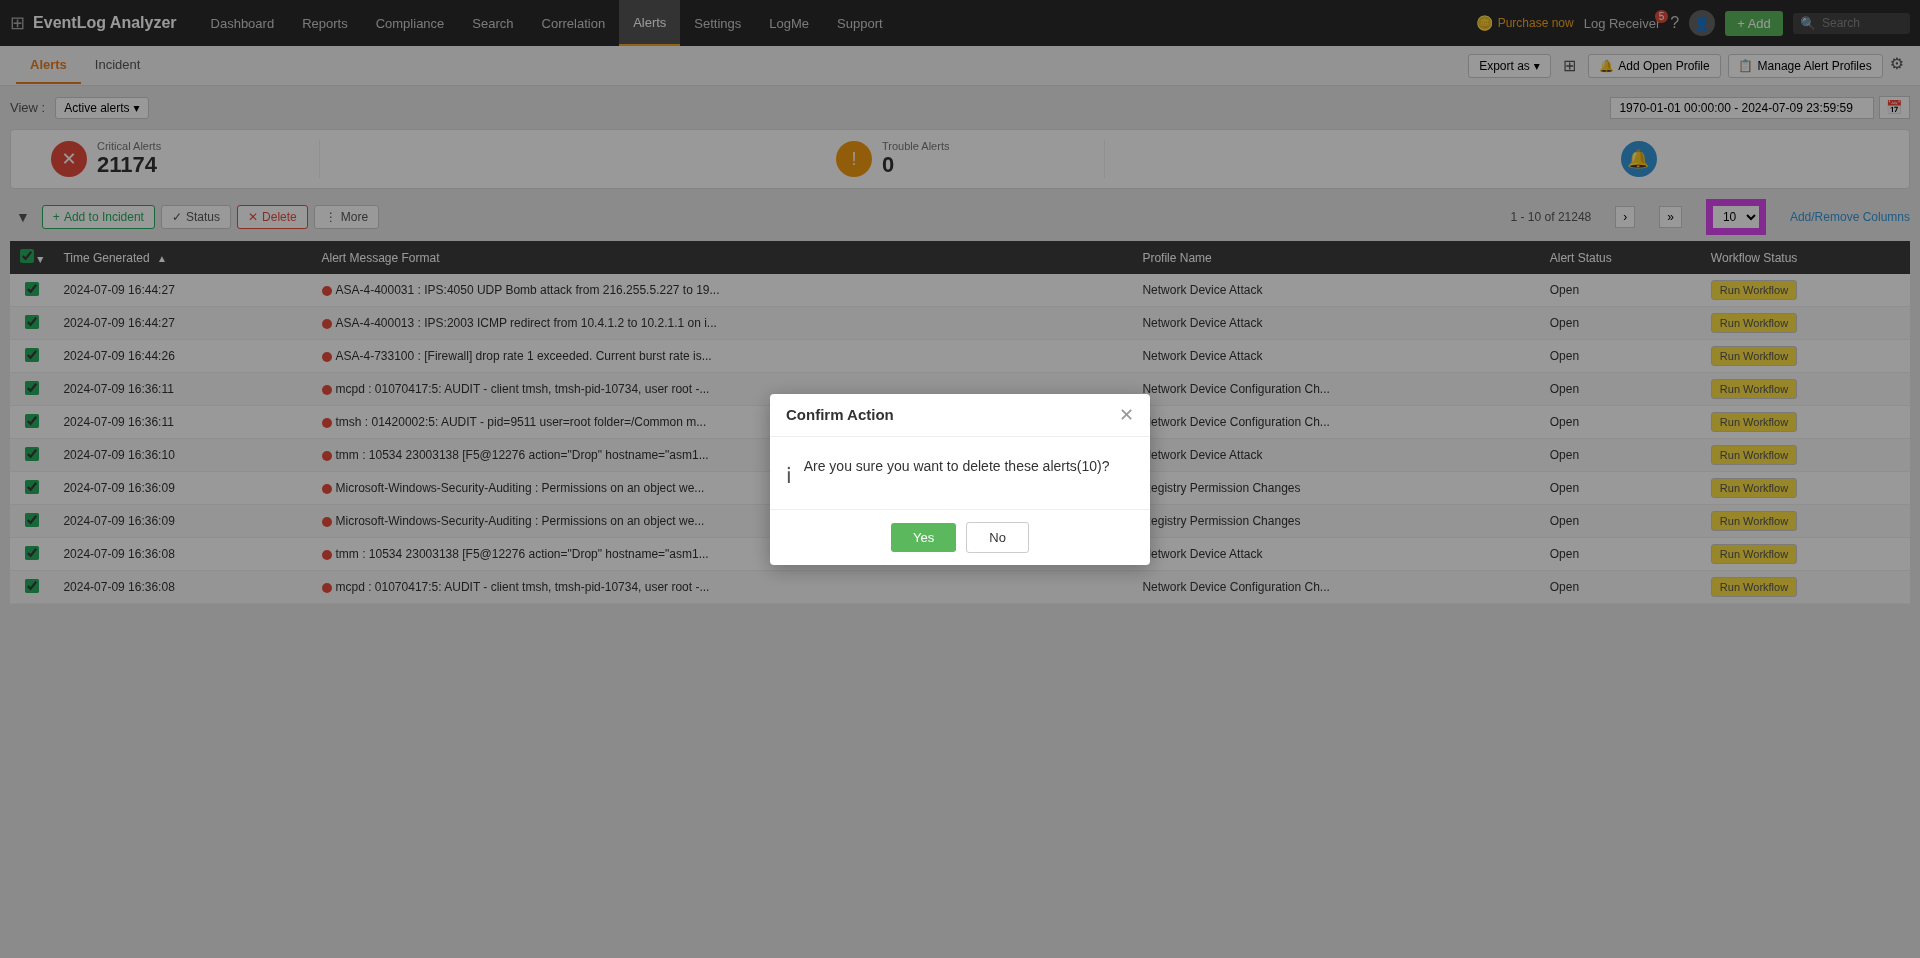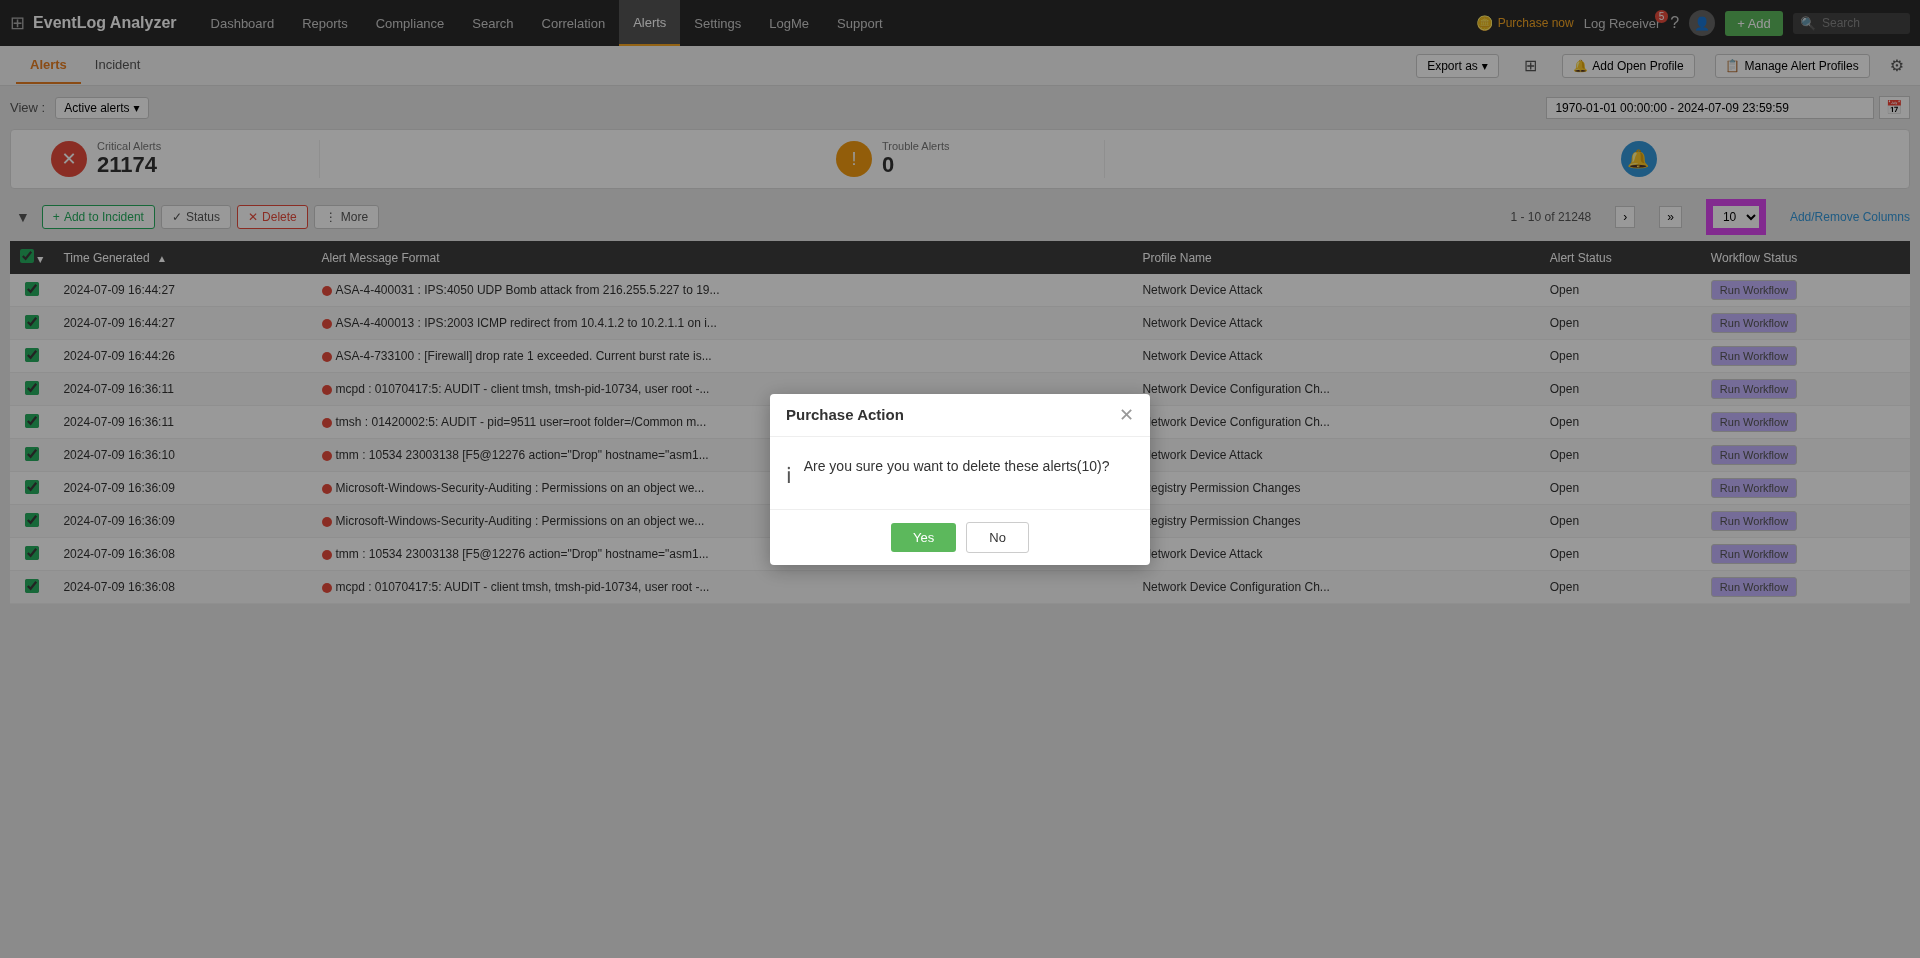--- a/index.html
+++ b/index.html
@@ -144,22 +144,22 @@
       border-bottom: 2px solid transparent;
     }
     .subnav-tab.active {
       color: #e67e22;
       border-bottom: 2px solid #e67e22;
       font-weight: bold;
     }
     .subnav-right {
       margin-left: auto;
       display: flex;
-      align-items: center;
-      gap: 20px;
+      align-items: flex-start;
+      gap: 7px;
     }
     .export-btn {
       background: white;
       border: 1px solid #ccc;
       padding: 4px 10px;
       border-radius: 3px;
       cursor: pointer;
       font-size: 12px;
       display: flex;
       align-items: center;
@@ -378,21 +378,21 @@
     .dot-red {
       display: inline-block;
       width: 10px;
       height: 10px;
       border-radius: 50%;
       background: #e74c3c;
       margin-right: 4px;
       vertical-align: middle;
     }
     .run-workflow-btn {
-      background: #c4b5fd;
+      background: #fde047;
       border: 1px solid #ccc;
       padding: 3px 8px;
       border-radius: 3px;
       cursor: pointer;
       font-size: 11px;
       color: #555;
     }
     .sort-icon { margin-left: 4px; font-size: 10px; }
 
     
@@ -545,21 +545,21 @@
 
 <div class="main">
 
   <div class="view-bar">
     <span class="view-label">View :</span>
     <button class="active-alerts-dropdown">
       <span>Active alerts</span>
       <span>▾</span>
     </button>
     <div class="date-range-input">
-      <input type="text" style="border: 1px solid rgb(204, 204, 204); padding: 3px 8px; font-size: 12px; width: 328px;" value="1970-01-01 00:00:00 - 2024-07-09 23:59:59">
+      <input type="text" style="border: 1px solid rgb(204, 204, 204); padding: 3px 8px; font-size: 12px; width: 264px;" value="1970-01-01 00:00:00 - 2024-07-09 23:59:59">
       <button class="calendar-btn">📅</button>
     </div>
   </div>
 
   <div class="stats-row">
     <div class="stat-item">
       <div class="stat-icon red">✕</div>
       <div class="stat-info">
         <div class="stat-label">Critical Alerts</div>
         <div class="stat-value">21174</div>
@@ -767,21 +767,21 @@
     </td>
   </tr>
       </tbody>
   </table>
 
 </div>
 
 <div class="modal-overlay">
   <div class="modal">
     <div class="modal-header">
-      <span class="modal-title">Purchase Action</span>
+      <span class="modal-title">Confirm Action</span>
       <button class="modal-close">✕</button>
     </div>
     <div class="modal-body">
       <span class="modal-info-icon">ℹ</span>
       <span class="modal-message">Are you sure you want to delete these alerts(10)?</span>
     </div>
     <div class="modal-footer">
       <button class="btn-yes">Yes</button>
       <button class="btn-no">No</button>
     </div>

